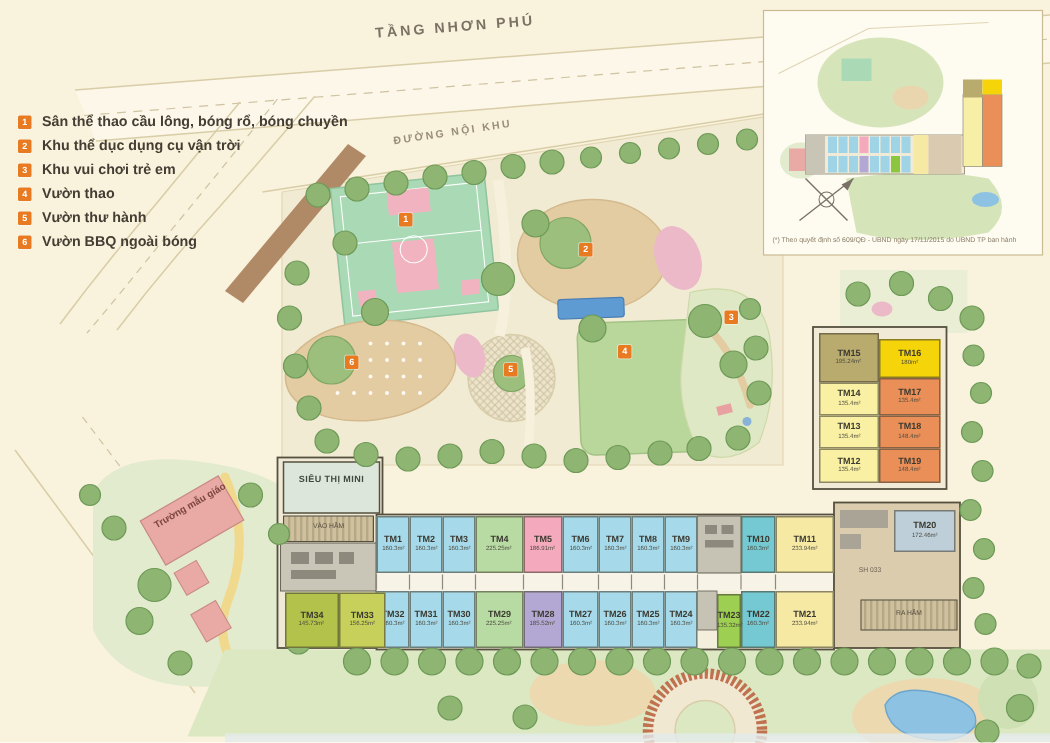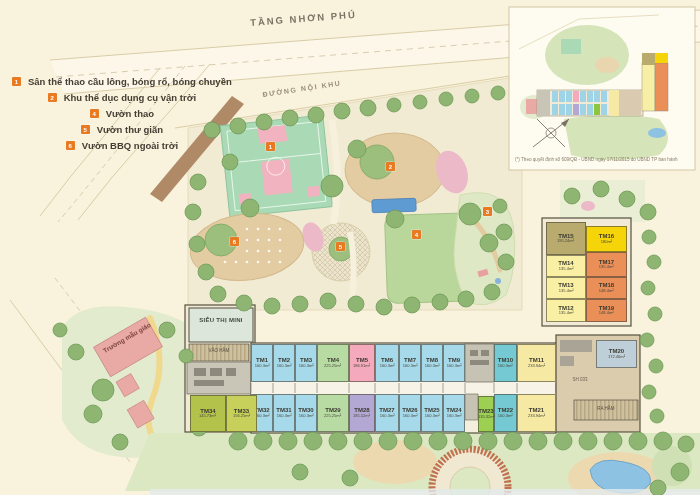--- a/index.html
+++ b/index.html
@@ -12,21 +12,21 @@
   .lbl{position:absolute;line-height:1.15;}
   .street-main{
     left:250px;top:13px;width:130px;font-size:9.5px;font-weight:bold;
     letter-spacing:2px;color:#7b7264;transform:rotate(-4.5deg);white-space:nowrap;
   }
   .street-internal{
     left:262px;top:83px;width:110px;font-size:7px;font-weight:bold;
     letter-spacing:1.6px;color:#9a8d7b;transform:rotate(-8.5deg);white-space:nowrap;
   }
   .legend{position:absolute;left:12px;top:76px;display:flex;flex-direction:column;gap:5px;}
-  .legend-row{display:flex;align-items:center;gap:7px;justify-content:center;}
+  .legend-row{display:flex;align-items:center;gap:7px;}
   .legend-num,.marker{
     width:9px;height:9px;background:#e87a22;color:#fff;font-size:6px;font-weight:bold;
     display:flex;align-items:center;justify-content:center;border-radius:1px;flex:none;
     box-shadow:0 0 0 .5px rgba(255,255,255,.55);
   }
   .legend-text{font-size:9.5px;font-weight:bold;color:#443d33;white-space:nowrap;}
   .marker{position:absolute;}
   .unit{
     position:absolute;display:flex;flex-direction:column;align-items:center;justify-content:center;
     border:1px solid rgba(70,66,52,.6);box-sizing:border-box;text-align:center;line-height:1.1;
@@ -318,30 +318,34 @@
   <div class="legend">
       <div class="legend-row">
         <span class="legend-num">1</span>
         <span class="legend-text">Sân thể thao cầu lông, bóng rổ, bóng chuyền</span>
       </div>
       <div class="legend-row">
         <span class="legend-num">2</span>
         <span class="legend-text">Khu thể dục dụng cụ vận trời</span>
       </div>
       <div class="legend-row">
+        <span class="legend-num">3</span>
+        <span class="legend-text">Khu vui chơi trẻ em</span>
+      </div>
+      <div class="legend-row">
         <span class="legend-num">4</span>
         <span class="legend-text">Vườn thao</span>
       </div>
       <div class="legend-row">
         <span class="legend-num">5</span>
-        <span class="legend-text">Vườn thư giãn</span>
+        <span class="legend-text">Vườn thư hành</span>
       </div>
       <div class="legend-row">
         <span class="legend-num">6</span>
-        <span class="legend-text">Vườn BBQ ngoài trời</span>
+        <span class="legend-text">Vườn BBQ ngoài bóng</span>
       </div>
     </div>
 
   <div>
       <div class="marker" style="left: 266px; top: 142px;">1</div>
       <div class="marker" style="left: 386px; top: 162px;">2</div>
       <div class="marker" style="left: 483px; top: 207px;">3</div>
       <div class="marker" style="left: 412px; top: 230px;">4</div>
       <div class="marker" style="left: 336px; top: 242px;">5</div>
       <div class="marker" style="left: 230px; top: 237px;">6</div>

